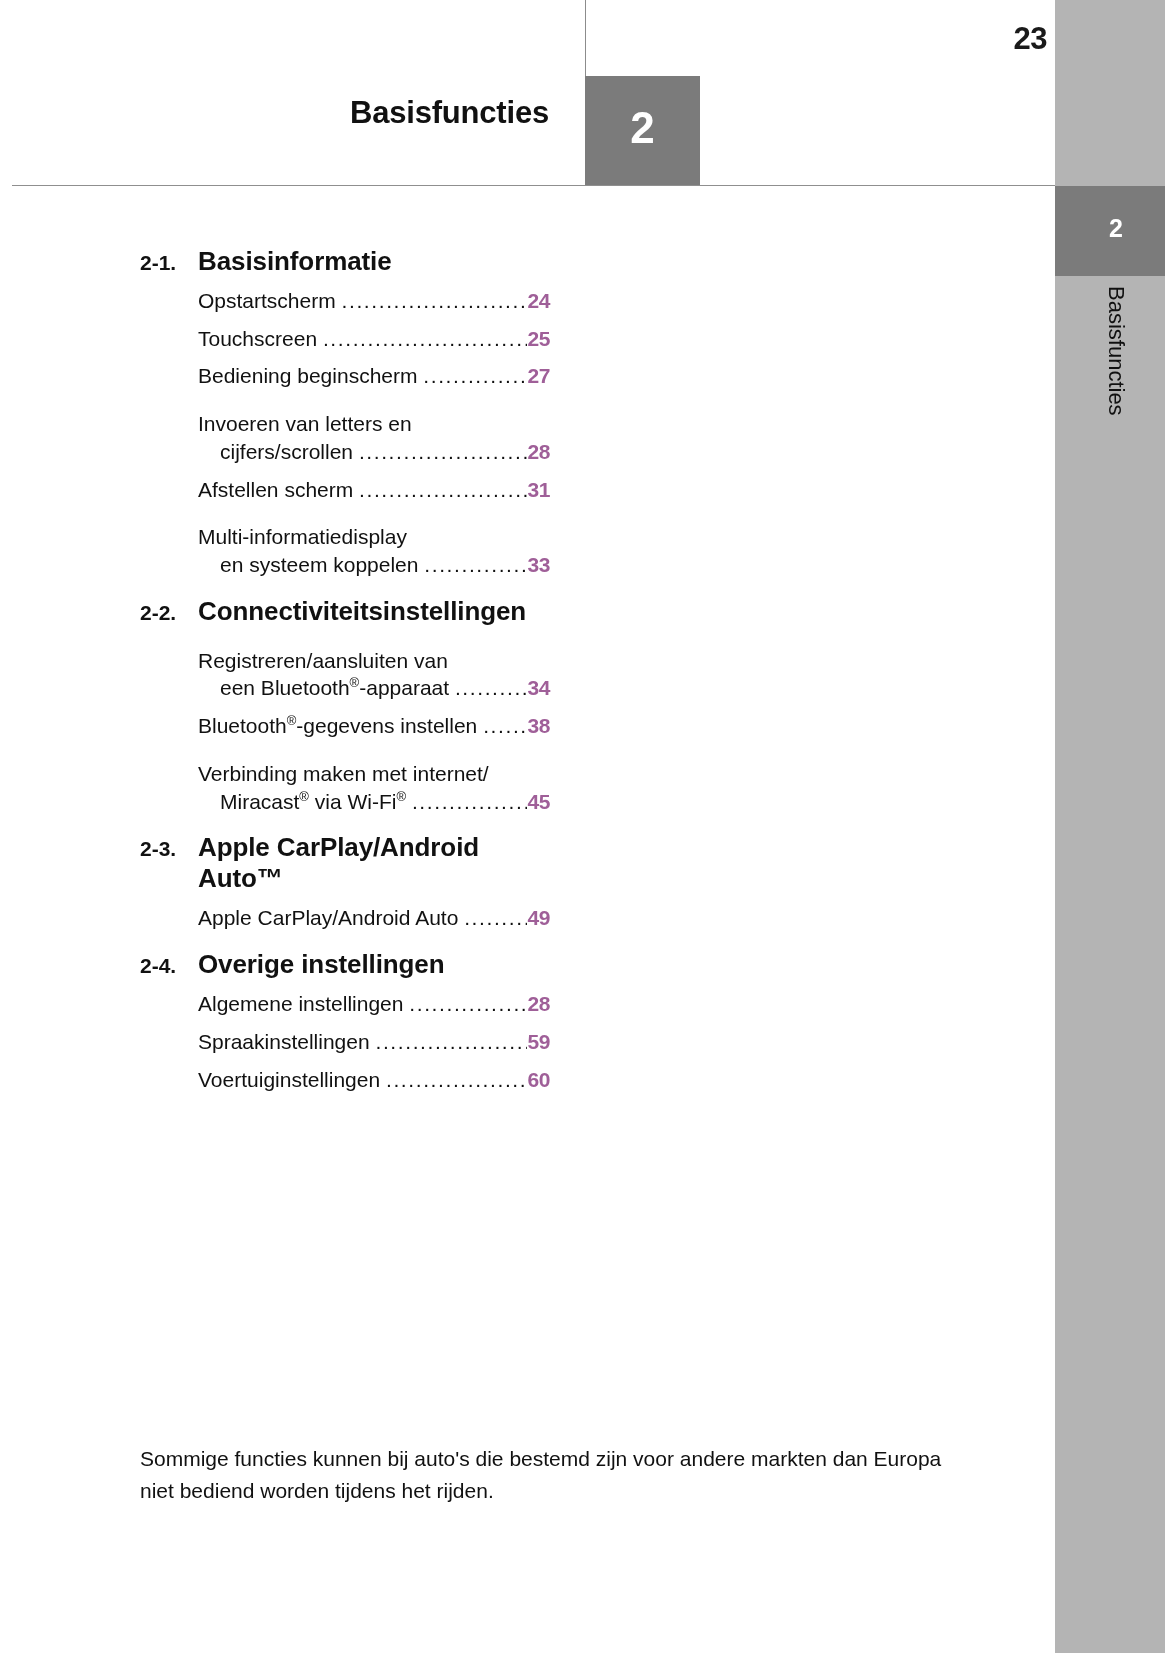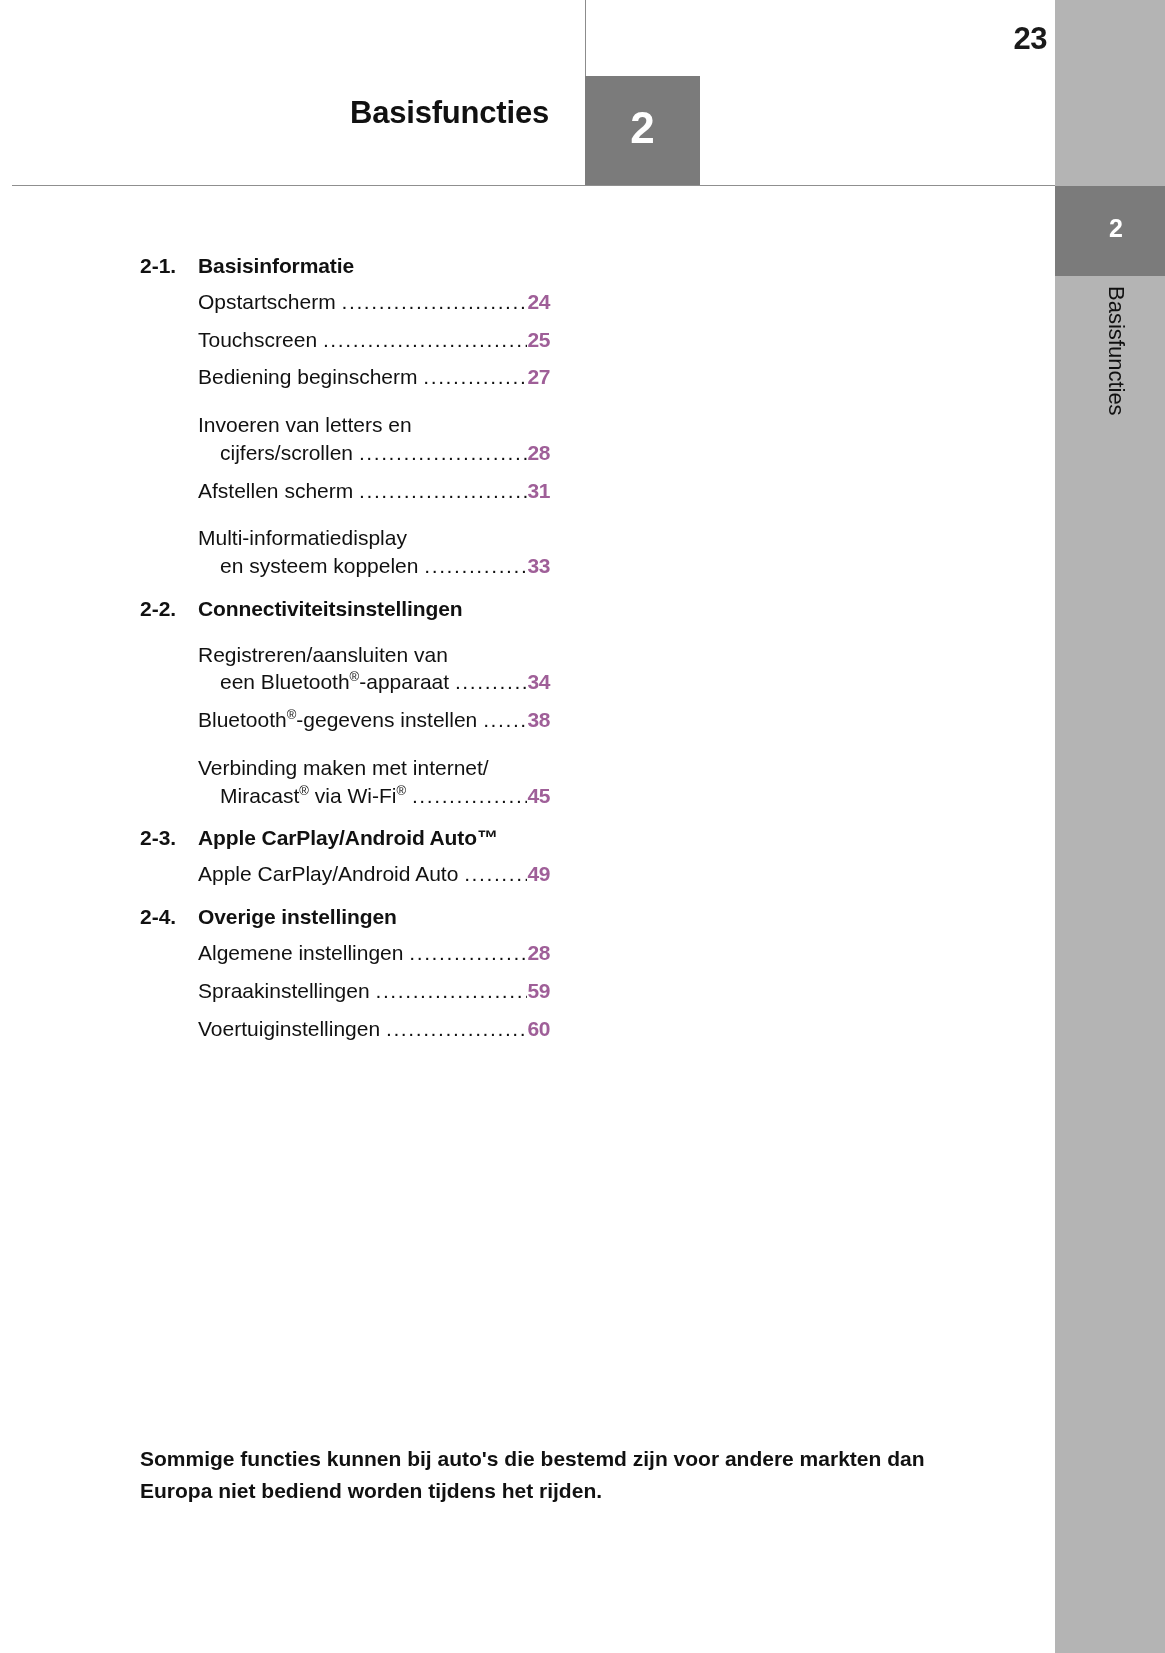--- a/index.html
+++ b/index.html
@@ -136,31 +136,31 @@
     top: 238px;
     width: 410px;
   }
 
   .toc-section {
     display: flex;
     align-items: baseline;
     margin-top: 17px;
     margin-bottom: 3px;
   }
-  .toc-section:first-child { margin-top: 16px; }
+  .toc-section:first-child { margin-top: 8px; }
 
   .toc-section-num {
     width: 58px;
     flex: 0 0 58px;
     font-size: 21px;
     font-weight: bold;
     color: #111111;
   }
   .toc-section-title {
-    font-size: 21px;
+    font-size: 26px;
     font-weight: bold;
     color: #111111;
     letter-spacing: -0.1px;
   }
 
   .toc-entry {
     position: relative;
     margin-left: 58px;
     margin-top: 10px;
     font-size: 21px;
@@ -217,21 +217,20 @@
 
   
   .footnote {
     position: absolute;
     left: 128px;
     top: 1443px;
     width: 830px;
     font-size: 21px;
     line-height: 1.5;
     color: #111111;
-    font-weight: bold;
   }
 </style>
 </head>
 <body>
 
 <div class="page">
 
   <div class="folio">23</div>
 
   <div class="header-vrule"></div>

